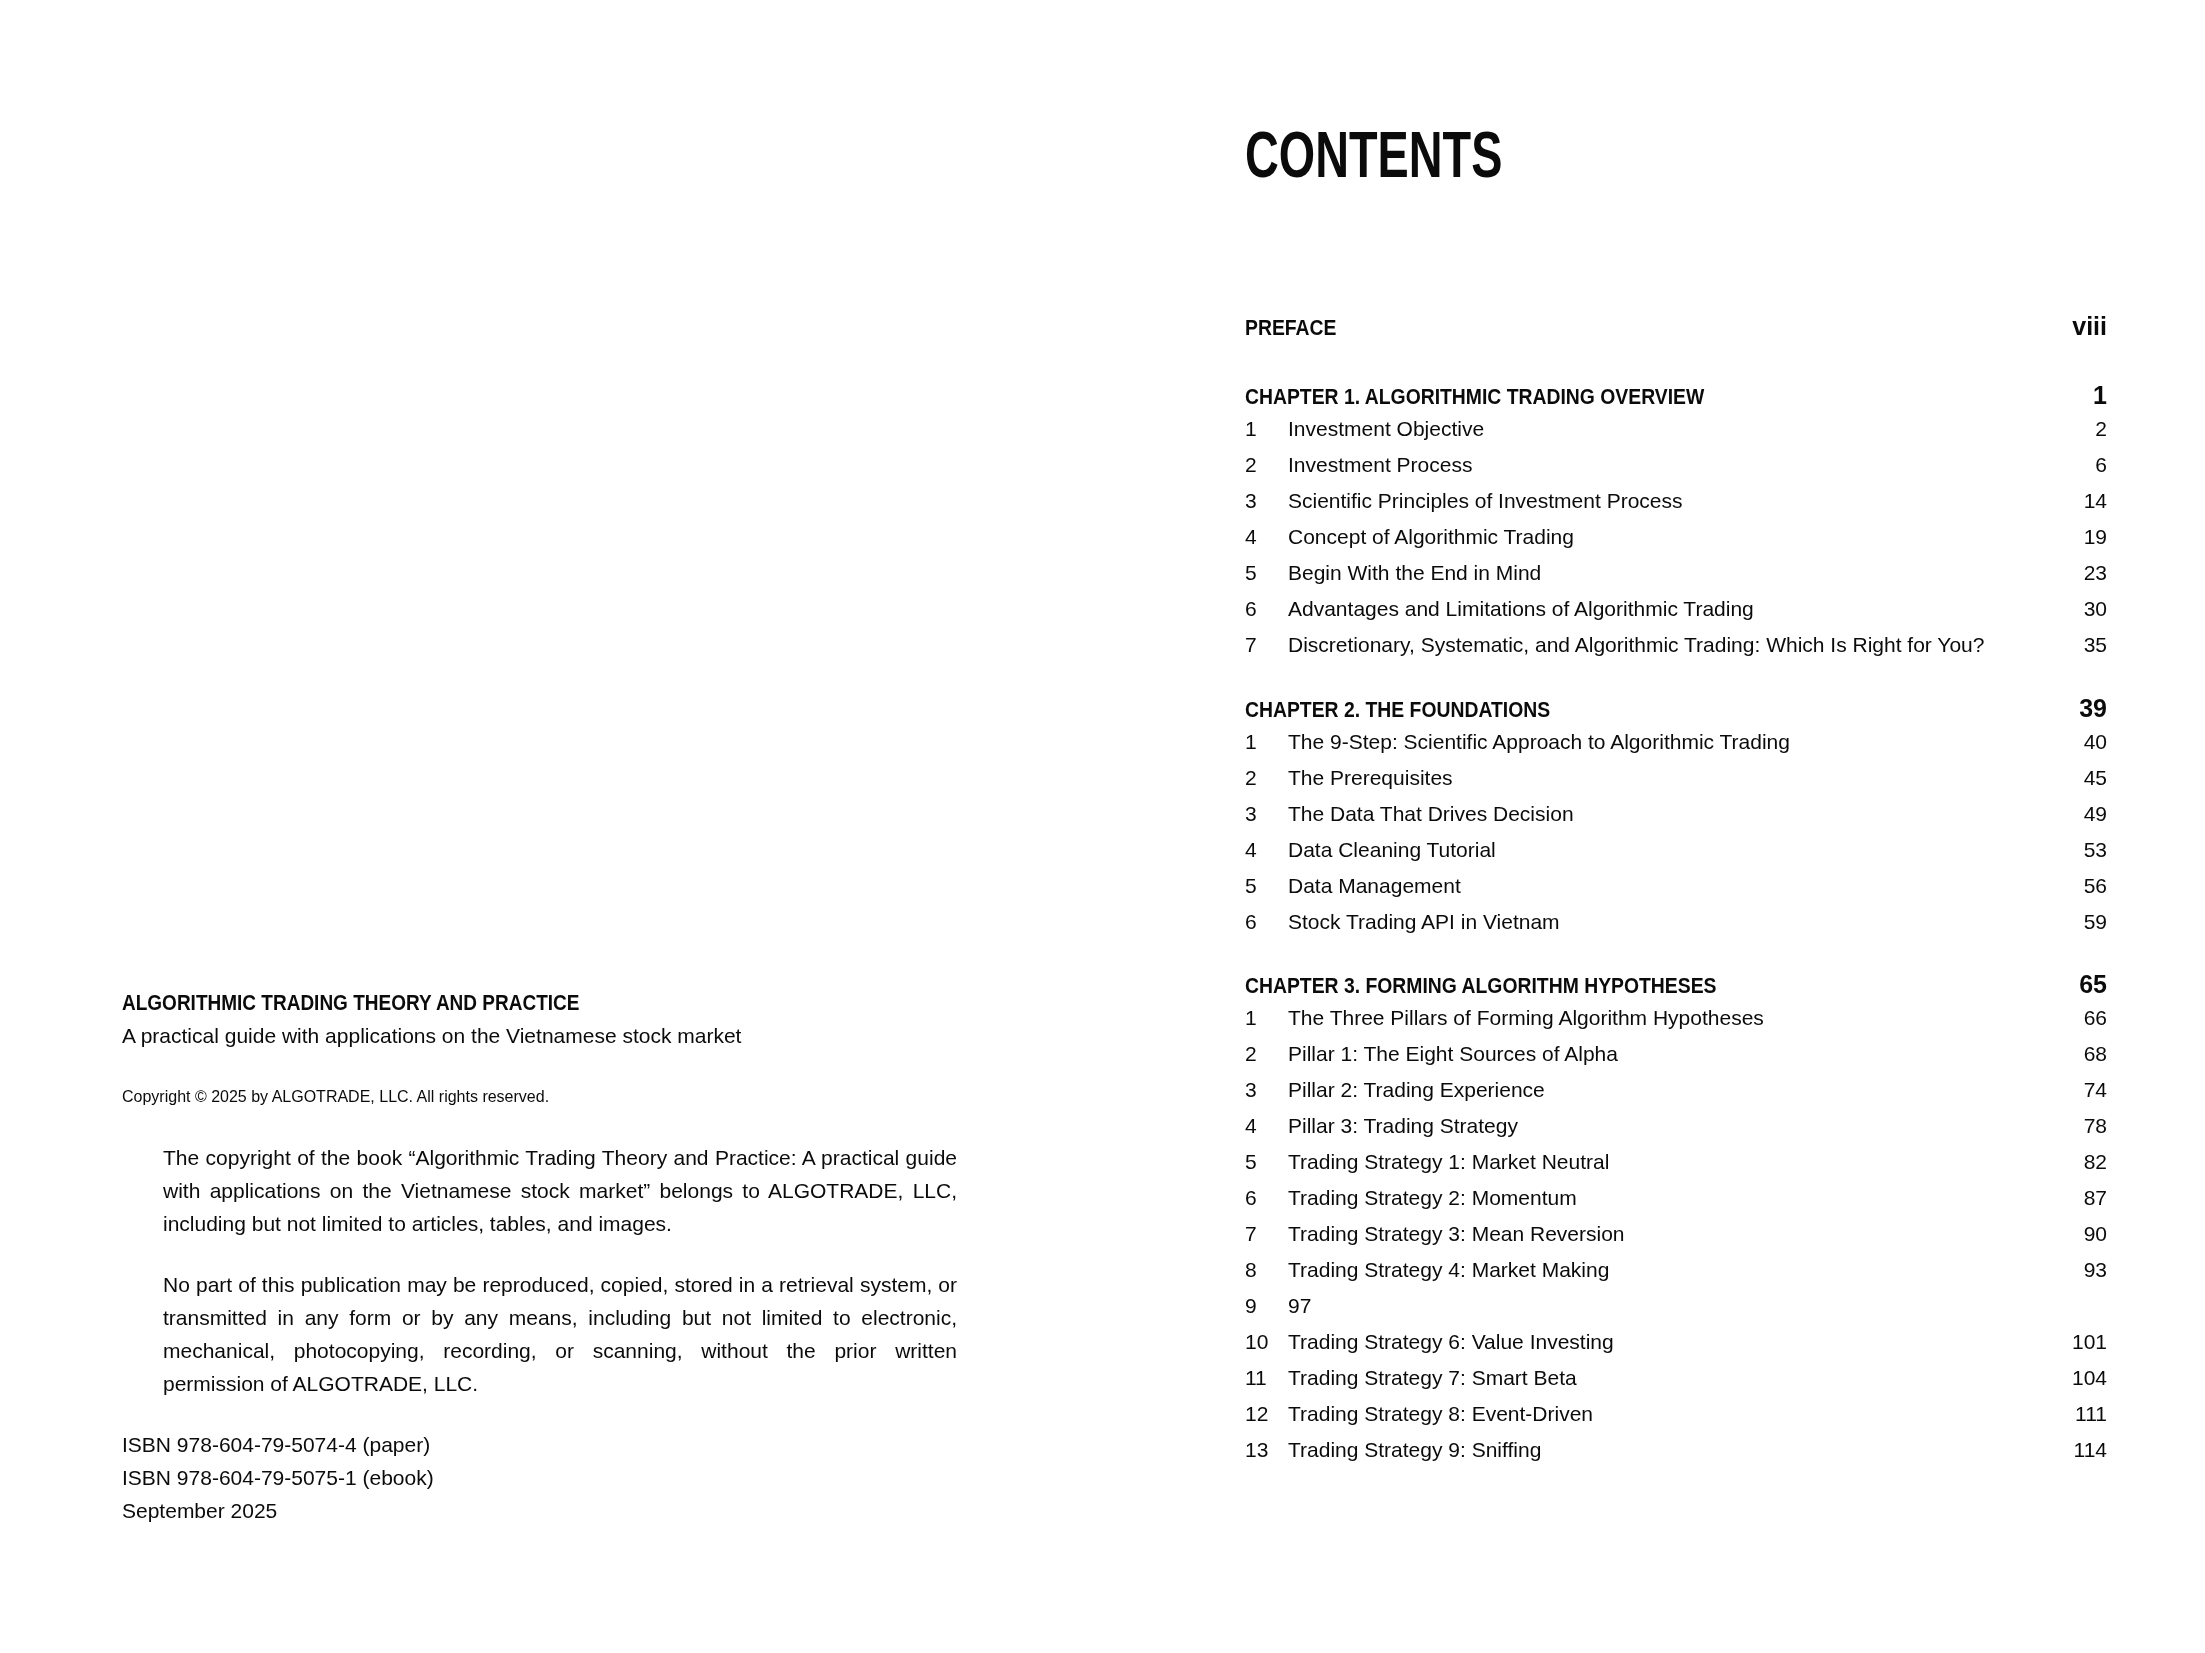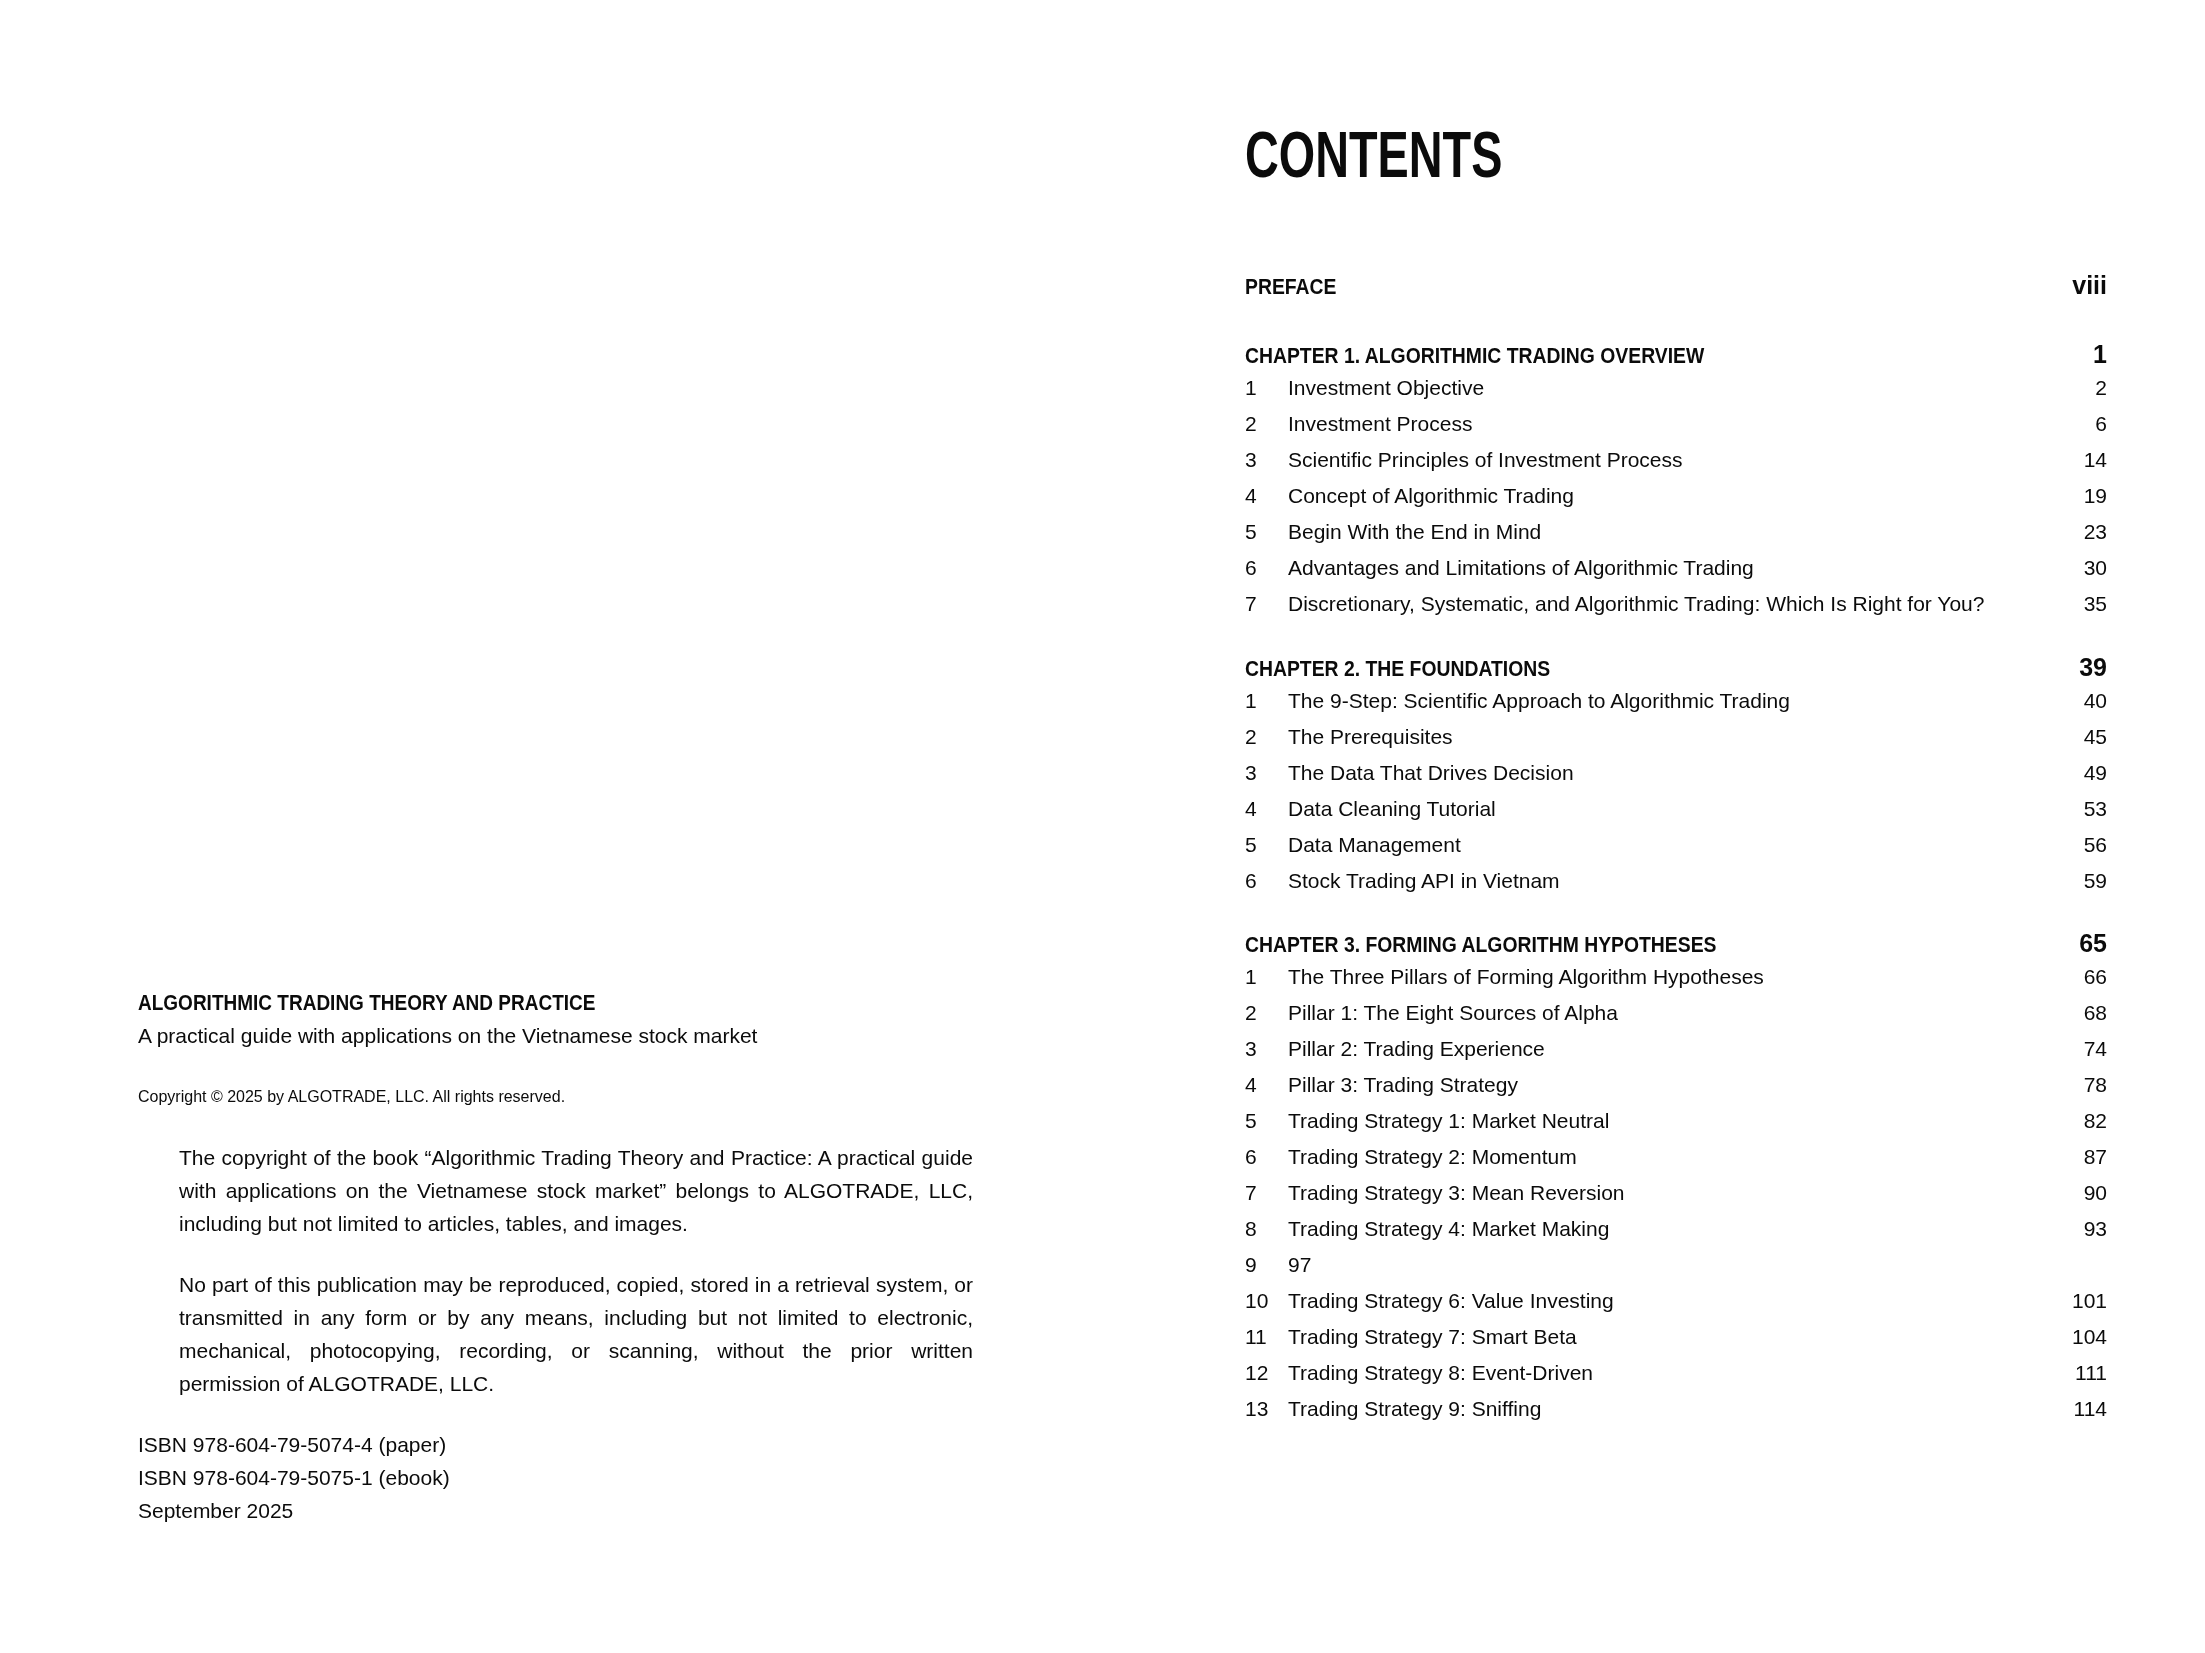--- a/index.html
+++ b/index.html
@@ -15,21 +15,21 @@
   .spread {
     position: relative;
     width: 2205px;
     height: 1654px;
     overflow: hidden;
   }
 
   
   .left-page {
     position: absolute;
-    left: 138px;
+    left: 122px;
     top: 986px;
     width: 835px;
   }
 
   .book-title {
     font-size: 21.6px;
     font-weight: 700;
     line-height: 33px;
     white-space: nowrap;
   }
@@ -77,21 +77,21 @@
     font-size: 65px;
     font-weight: 800;
     letter-spacing: 0px;
     transform: scaleX(0.72);
     transform-origin: 0 50%;
     white-space: nowrap;
     display: inline-block;
   }
 
   .toc {
-    margin-top: 79px;
+    margin-top: 120px;
   }
 
   .toc-row {
     display: flex;
     align-items: baseline;
     height: 36px;
     font-size: 21px;
   }
 
   .chapter-row {

